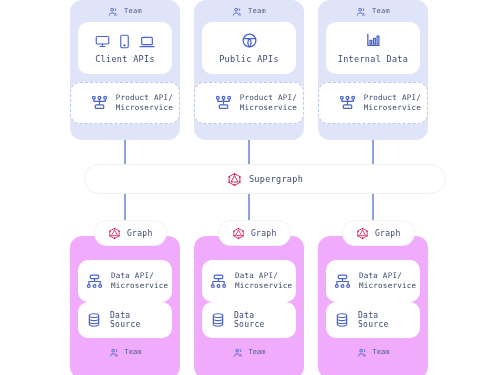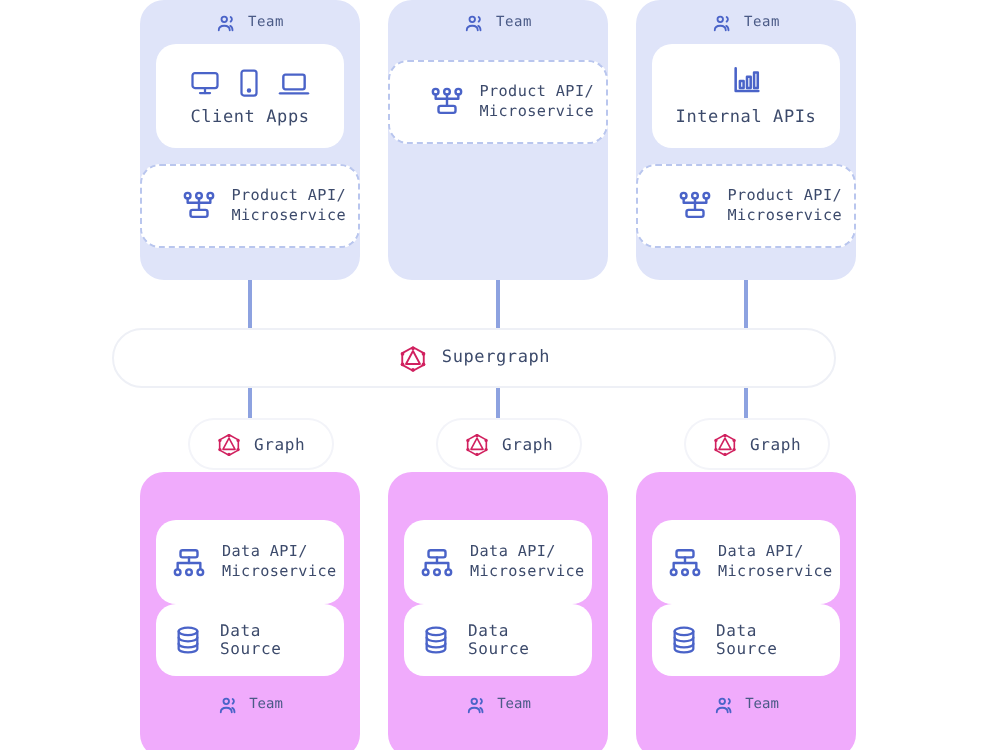--- a/index.html
+++ b/index.html
@@ -44,38 +44,38 @@
   .card-dashed{
     margin-top:8px;height:42px;
     background:#ffffff;border:1px dashed #b9c6ee;border-radius:10px;
     display:flex;align-items:center;justify-content:flex-end;gap:8px;
     padding:0 6px;box-sizing:border-box;
   }
   .card-dashed .two{font-size:7.6px;line-height:10px;color:#3c4a6b;letter-spacing:.2px;}
 
   
   .supergraph{
-    position:absolute;left:56px;top:164px;width:362px;height:30px;
+    position:absolute;left:84px;top:164px;width:362px;height:30px;
     background:#ffffff;border:1px solid #eef0f6;border-radius:15px;
     display:flex;align-items:center;justify-content:center;gap:7px;
     z-index:3;box-sizing:border-box;
   }
   .supergraph .lbl{font-size:8.5px;color:#3c4a6b;letter-spacing:.3px;}
 
   
   .col-bot{
     position:absolute;top:236px;width:110px;height:143px;
     background:#f0abfc;border-radius:12px;z-index:1;box-sizing:border-box;
   }
   .col-bot.c1{left:70px;}
   .col-bot.c2{left:194px;}
   .col-bot.c3{left:318px;}
 
   .graph-pill{
-    position:absolute;top:210px;height:24px;
+    position:absolute;top:221px;height:24px;
     background:#ffffff;border-radius:12px;
     display:flex;align-items:center;justify-content:center;gap:6px;
     z-index:4;padding:0 13px;box-sizing:border-box;
     box-shadow:0 0 0 1px #f3f4f9;
   }
   .graph-pill .lbl{font-size:8px;color:#3c4a6b;letter-spacing:.3px;}
   .graph-pill.g1{left:95px;}
   .graph-pill.g2{left:219px;}
   .graph-pill.g3{left:343px;}
 
@@ -137,21 +137,21 @@
               <circle cx="8" cy="18" r="0.9" fill="#4a63c8"></circle>
           </svg>
         </span>
         <span>
           <svg width="16" height="14" viewBox="0 0 24 20" fill="none" stroke="#4a63c8" stroke-width="1.8" stroke-linecap="round" stroke-linejoin="round">
             <rect x="4" y="3" width="16" height="11" rx="1.5"></rect>
               <path d="M1.5 17h21"></path>
           </svg>
         </span>
       </div>
-      <div class="title">Client Apps</div>
+      <div class="title">Client APIs</div>
     </div>
     <div class="card-dashed">
       <span>
         <svg width="17" height="17" viewBox="0 0 24 24" fill="none" stroke="#4a63c8" stroke-width="1.7" stroke-linecap="round" stroke-linejoin="round">
           <circle cx="4" cy="4" r="2"></circle>
             <circle cx="12" cy="4" r="2"></circle>
             <circle cx="20" cy="4" r="2"></circle>
           <path d="M4 6v3h16V6"></path>
             <path d="M12 6v7"></path>
           <rect x="6" y="14" width="12" height="5" rx="1.5"></rect>
@@ -168,20 +168,32 @@
     <div class="team-row">
       <span>
         <svg width="11" height="11" viewBox="0 0 24 24" fill="none" stroke="#4a63c8" stroke-width="2" stroke-linecap="round">
           <circle cx="9" cy="8" r="3"></circle>
             <path d="M3 20c0-3.3 2.7-5 6-5s6 1.7 6 5"></path>
           <path d="M16 5.5a3 3 0 0 1 0 5"></path>
             <path d="M18 20c0-2.6-1-4.2-2.5-4.8"></path>
         </svg>
       </span>
       <span class="lbl">Team</span>
+    </div>
+    <div class="card card-app">
+      <div class="icons">
+        <span>
+          <svg width="17" height="17" viewBox="0 0 24 24" fill="none" stroke="#4a63c8" stroke-width="1.8" stroke-linecap="round" stroke-linejoin="round">
+            <circle cx="12" cy="12" r="9"></circle>
+              <path d="M3.5 9.5h17"></path>
+              <path d="M12 21c-3-3-3-9 0-12 3 3 3 9 0 12z"></path>
+          </svg>
+        </span>
+      </div>
+      <div class="title">Public APIs</div>
     </div>
     <div class="card-dashed">
       <span>
         <svg width="17" height="17" viewBox="0 0 24 24" fill="none" stroke="#4a63c8" stroke-width="1.7" stroke-linecap="round" stroke-linejoin="round">
           <circle cx="4" cy="4" r="2"></circle>
             <circle cx="12" cy="4" r="2"></circle>
             <circle cx="20" cy="4" r="2"></circle>
           <path d="M4 6v3h16V6"></path>
             <path d="M12 6v7"></path>
           <rect x="6" y="14" width="12" height="5" rx="1.5"></rect>
@@ -210,21 +222,21 @@
       <div class="icons">
         <span>
           <svg width="17" height="17" viewBox="0 0 24 24" fill="none" stroke="#4a63c8" stroke-width="1.8" stroke-linecap="round" stroke-linejoin="round">
             <path d="M4 3v16h16"></path>
               <rect x="7" y="12" width="2.6" height="5"></rect>
             <rect x="12" y="9" width="2.6" height="8"></rect>
               <rect x="17" y="6" width="2.6" height="11"></rect>
           </svg>
         </span>
       </div>
-      <div class="title">Internal APIs</div>
+      <div class="title">Internal Data</div>
     </div>
     <div class="card-dashed">
       <span>
         <svg width="17" height="17" viewBox="0 0 24 24" fill="none" stroke="#4a63c8" stroke-width="1.7" stroke-linecap="round" stroke-linejoin="round">
           <circle cx="4" cy="4" r="2"></circle>
             <circle cx="12" cy="4" r="2"></circle>
             <circle cx="20" cy="4" r="2"></circle>
           <path d="M4 6v3h16V6"></path>
             <path d="M12 6v7"></path>
           <rect x="6" y="14" width="12" height="5" rx="1.5"></rect>

